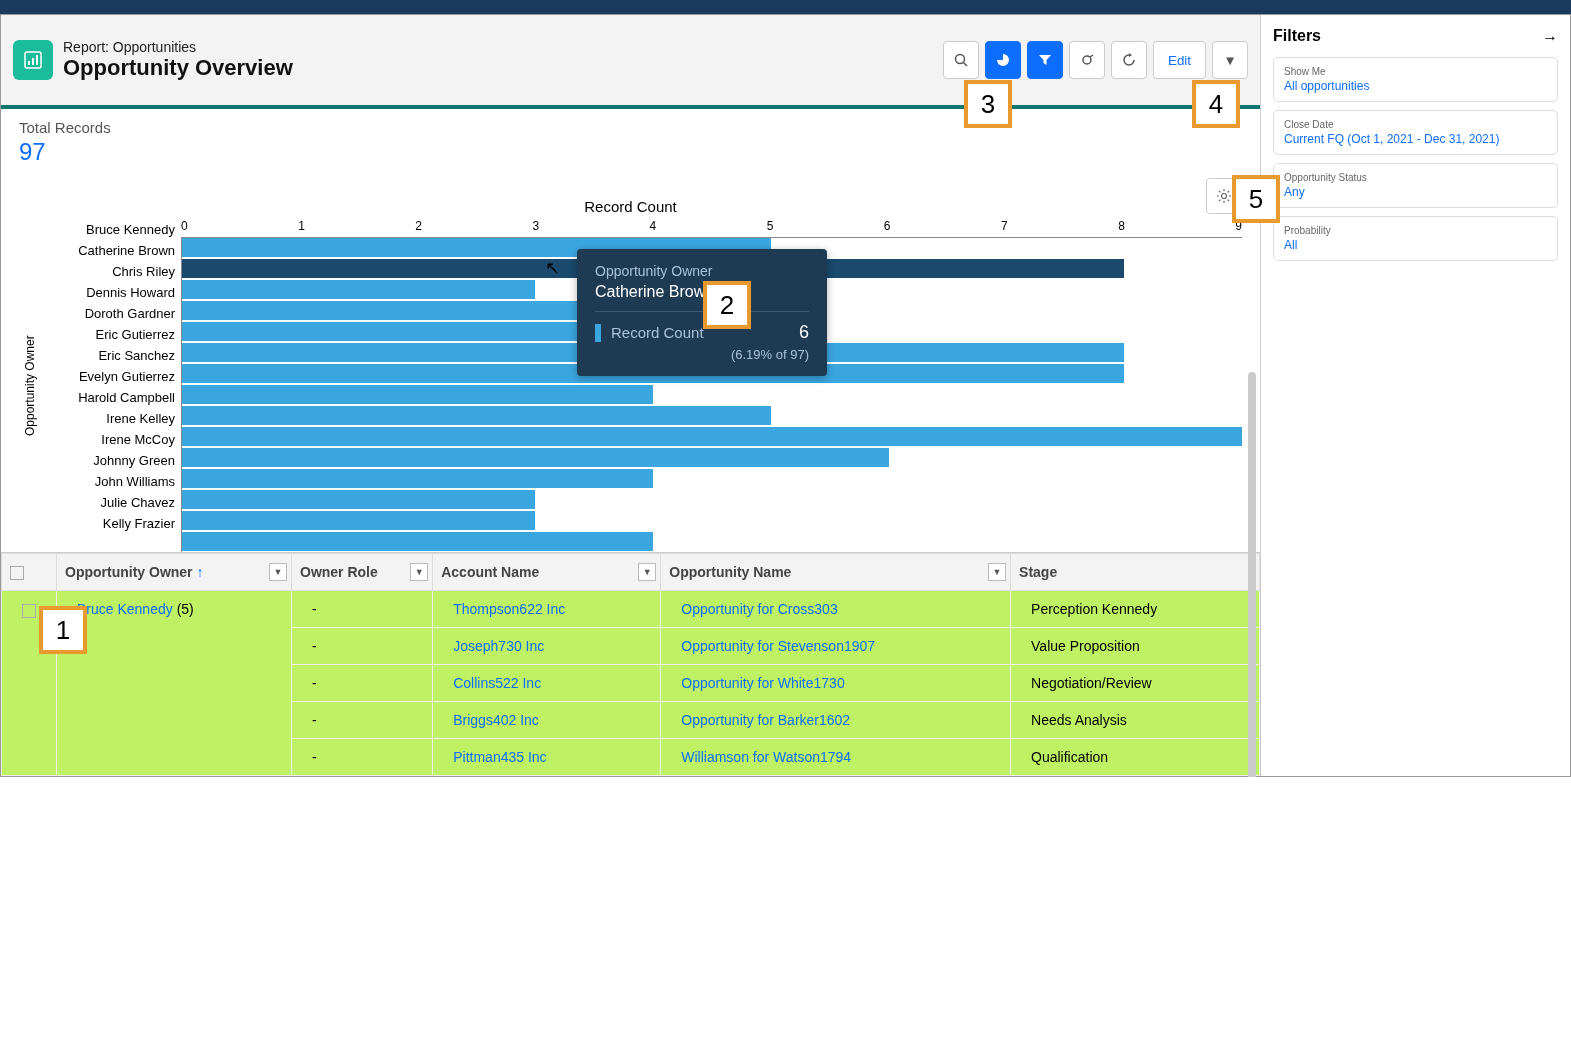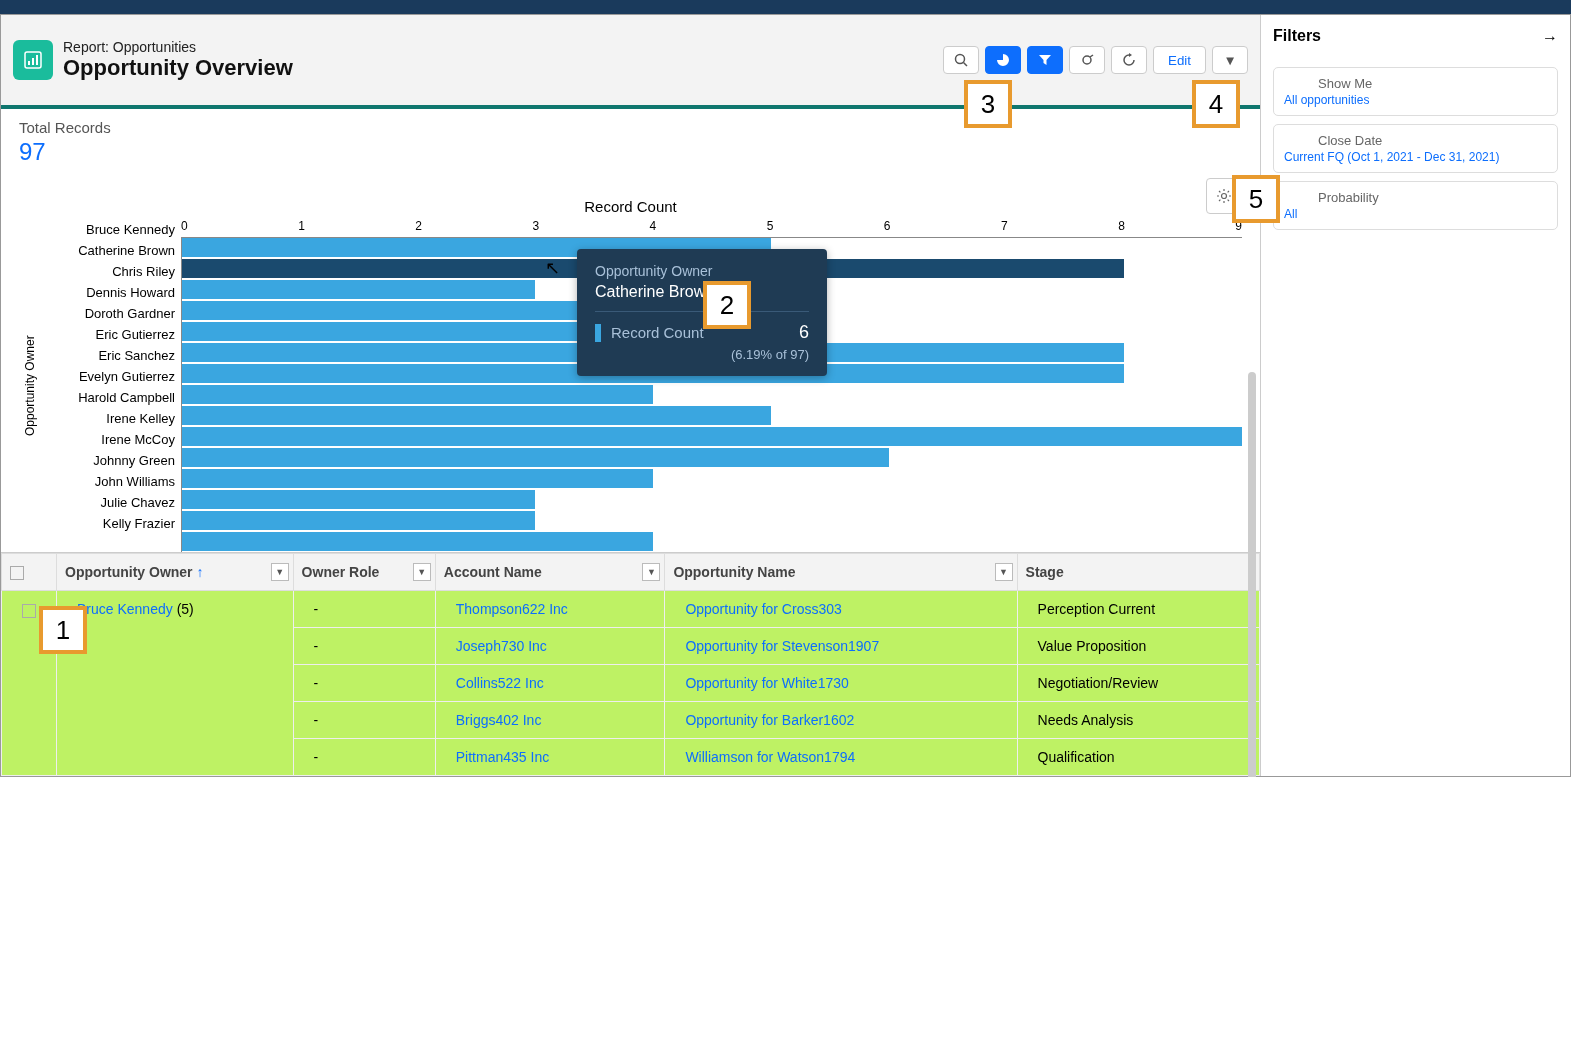--- a/index.html
+++ b/index.html
@@ -6,21 +6,21 @@
 body { background: #fff; position: relative; }
 .topstrip { height: 14px; background: #1a3a5c; }
 .container { display: flex; border: 1px solid #999; }
 .main { flex: 1; background: #f3f3f3; min-width: 0; }
 .header { display:flex; align-items:center; padding: 24px 12px; background:#f3f3f3;}
 .appicon { width:40px; height:40px; background:#1abc9c; border-radius:6px; display:flex; align-items:center; justify-content:center; margin-right:10px; color:#fff; }
 .htitles { flex:1; }
 .subhead { font-size:14px; color:#222; }
 .titletxt { font-size:22px; font-weight:700; color:#111; }
 .toolbar { display:flex; gap:6px; }
-.tbtn { width:36px; height:28px; border:1px solid #ccc; background:#fff; border-radius:4px; display:flex; align-items:center; justify-content:center; color:#555; cursor:pointer; }
+.tbtn { width:36px; height:38px; border:1px solid #ccc; background:#fff; border-radius:4px; display:flex; align-items:center; justify-content:center; color:#555; cursor:pointer; }
 .tbtn.blue { background:#0d6efd; color:#fff; border-color:#0d6efd; }
 .tbtn.wide { width:auto; padding:0 14px; color:#0d6efd; }
 .metrics { padding:10px 18px 6px; background:#fff; margin:0; border-top:4px solid #0f766e; }
 .mlabel { font-size:15px; color:#555; }
 .mval { font-size:24px; color:#0d6efd; margin-top:2px; }
 .chartbox { background:#fff; padding:8px 18px 0; position:relative; border-bottom:1px solid #ccc; }
 .gearwrap { position:absolute; right:18px; top:6px; }
 .cgear { border:1px solid #ccc; background:#fff; width:36px; height:36px; border-radius:4px; display:flex; align-items:center; justify-content:center; color:#666; cursor:pointer; }
 .ctitle { font-size:15px; text-align:center; margin:18px 0 4px; }
 .chartgrid { display:flex; }
@@ -45,24 +45,24 @@
 .tablewrap { background:#bef264; overflow:hidden; }
 table { width:100%; border-collapse:collapse; font-size:14px; }
 thead { background:#f3f3f3; }
 th { text-align:left; padding:10px 8px; border:1px solid #ddd; color:#444; font-weight:600; position:relative; }
 td { padding:10px 20px; border:1px solid #eee; vertical-align:top; }
 .link { color:#0d6efd; }
 .sortico { color:#0d6efd; }
 .cmenu { position:absolute; right:4px; top:50%; transform:translateY(-50%); width:18px; height:18px; border:1px solid #bbb; display:flex; align-items:center; justify-content:center; font-size:9px; color:#555; background:#fff; }
 .cb { width:14px; height:14px; border:1px solid #aaa; display:inline-block; vertical-align:middle; }
 .side { width:310px; background:#fff; border-left:1px solid #ccc; padding:12px; }
-.sidehead { display:flex; justify-content:space-between; align-items:flex-end; margin-bottom:22px; }
+.sidehead { display:flex; justify-content:space-between; align-items:flex-end; margin-bottom:12px; }
 .sidetitle { font-size:16px; font-weight:600; }
 .fblock { border:1px solid #ddd; border-radius:5px; padding:8px 10px; margin-bottom:8px; }
-.flabel { font-size:13px; color:#666;margin-left:34px; }
+.flabel { font-size:10px; color:#666; }
 .fval { font-size:12px; color:#0d6efd; margin-top:2px; }
 .annot { position:absolute; border:4px solid #e89a2e; background:#fff; width:48px; height:48px; display:flex; align-items:center; justify-content:center; font-size:26px; font-weight:400; z-index:100; }
 </style>
 </head>
 <body>
 
 <div class="topstrip"></div>
 <div class="container">
   <div class="main">
     <div class="header">
@@ -204,21 +204,21 @@
               <th>Stage </th>
             </tr>
           </thead>
         <tbody id="tbody">
             <tr>
               <td rowspan="5"><span class="cb"></span></td>
               <td rowspan="5"><span class="link">Bruce Kennedy</span> <span>(5)</span></td>
               <td>-</td>
               <td><span class="link">Thompson622 Inc</span></td>
               <td><span class="link">Opportunity for Cross303</span></td>
-              <td>Perception Current</td>
+              <td>Perception Kennedy</td>
             </tr>
             <tr>
               <td>-</td>
               <td><span class="link">Joseph730 Inc</span></td>
               <td><span class="link">Opportunity for Stevenson1907</span></td>
               <td>Value Proposition</td>
             </tr>
             <tr>
               <td>-</td>
               <td><span class="link">Collins522 Inc</span></td>
@@ -248,20 +248,24 @@
       <div>→</div>
     </div>
     <div id="filters">
         <div class="fblock">
           <div class="flabel">Show Me</div>
           <div class="fval">All opportunities</div>
         </div>
         <div class="fblock">
           <div class="flabel">Close Date</div>
           <div class="fval">Current FQ (Oct 1, 2021 - Dec 31, 2021)</div>
+        </div>
+        <div class="fblock">
+          <div class="flabel">Opportunity Status</div>
+          <div class="fval">Any</div>
         </div>
         <div class="fblock">
           <div class="flabel">Probability</div>
           <div class="fval">All</div>
         </div>
       </div>
   </div>
 </div>
 
 <div class="annot" style="top:606px; left:39px;">1</div>

